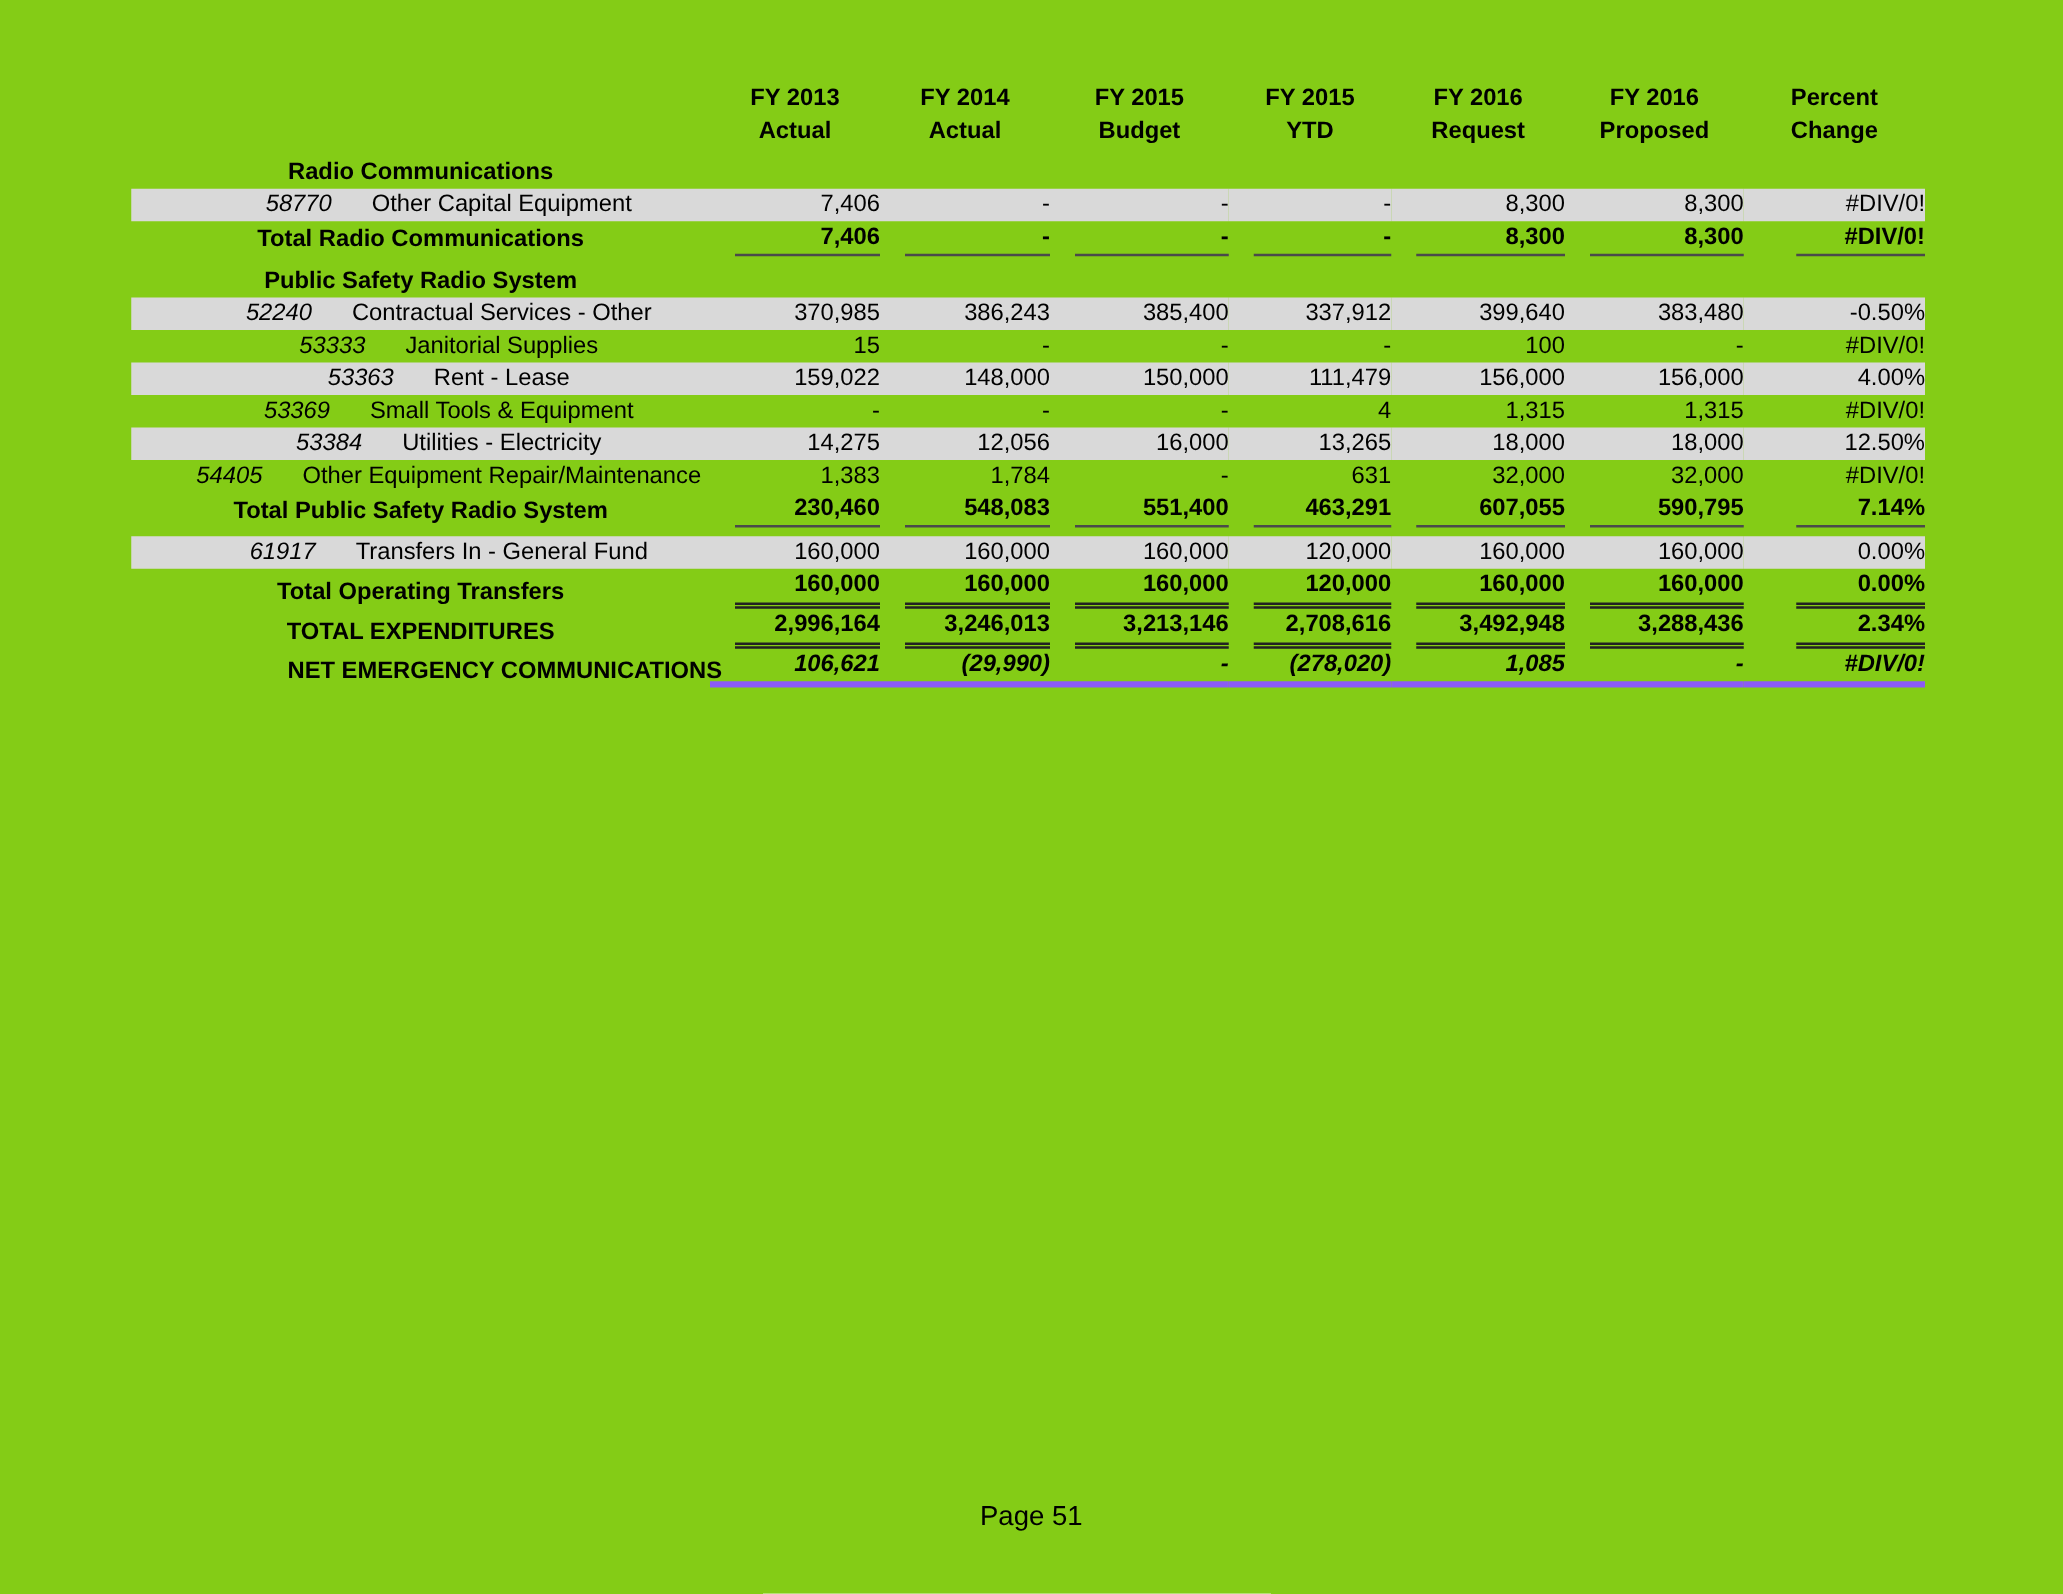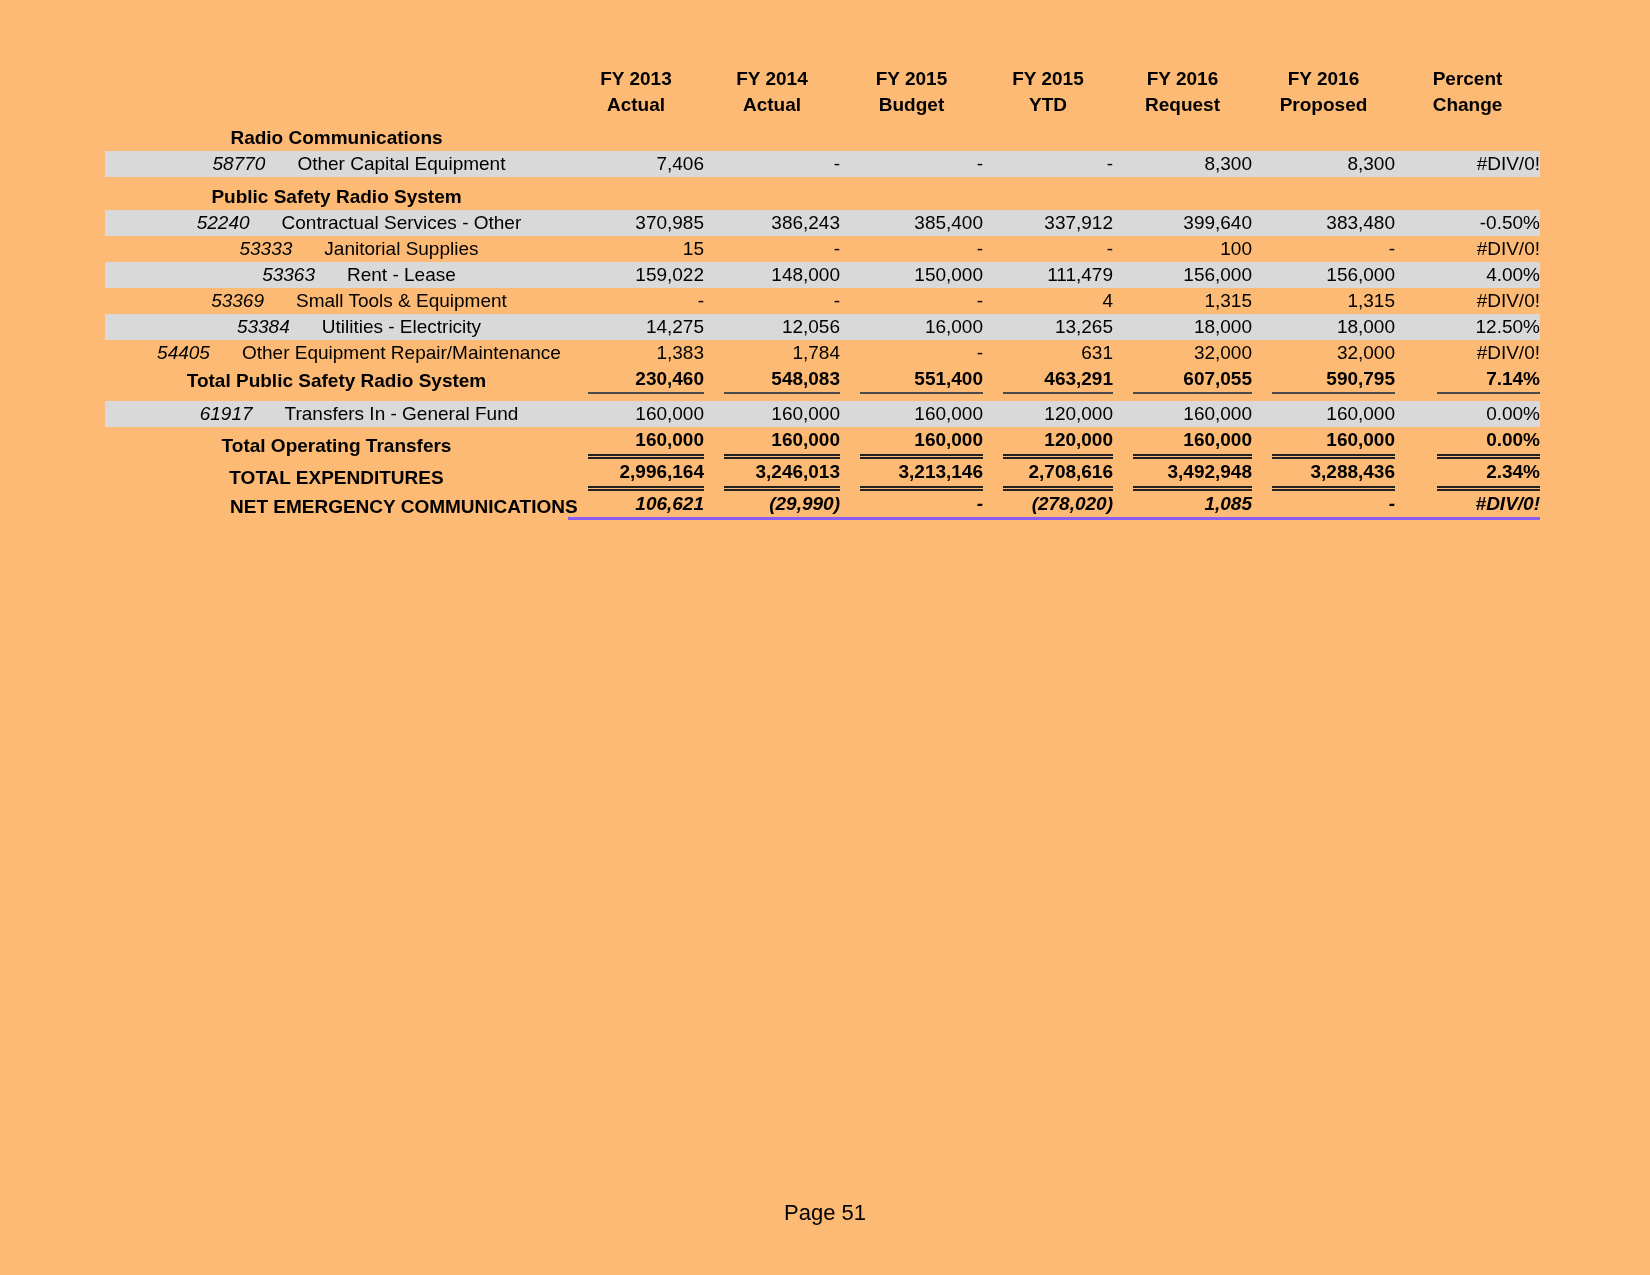--- a/index.html
+++ b/index.html
@@ -1,34 +1,34 @@
 <!DOCTYPE html>
 <html><head>
 <meta charset="utf-8">
 <style>
   html,body{margin:0;padding:0;background:#ffffff;}
-  .page{position:relative;width:1650px;height:1275px;background:#fdba74;overflow:hidden;
+  .page{position:relative;width:1650px;height:1275px;background:#84cc16;overflow:hidden;
         font-family:"Liberation Sans",sans-serif;color:#000;}
   table.budget{position:absolute;left:105px;top:66px;width:1435px;
         border-collapse:separate;border-spacing:0;table-layout:fixed;font-size:19px;}
   td{padding:0;height:26px;line-height:26px;vertical-align:bottom;white-space:nowrap;overflow:visible;}
   .hdr td{font-weight:700;text-align:center;padding-bottom:7px;}
   .hdr .hline{height:26px;line-height:26px;}
   .num{text-align:right;}
   .lbl{text-align:center;}
   .shade td{background:#d9d9d9;}
   .sec td.lbl{font-weight:700;}
   .code{font-style:italic;display:inline-block;margin-left:45px;}
   .nm{margin-left:32px;}
   .tot td{font-weight:700;}
   .u{display:block;margin-left:20px;border-bottom:2px solid #4a4a4a;}
   td:last-child .u{margin-left:42px;}
   .dbl .u{border-bottom:5px double #222222;padding-bottom:1px;}
   .net td{font-weight:700;}
-  .net td.num{font-style:italic;border-bottom:3px solid #8b5cf6;}
+  .net td.num{font-style:italic;border-bottom:5px solid #8b5cf6;}
   .net td.lbl{padding-left:125px;}
   .sp td{height:7px;line-height:7px;}
   .footer{position:absolute;top:1200px;left:0;width:1650px;text-align:center;font-size:22px;}
 </style>
 </head>
 <body>
 
 <div class="page">
   <table class="budget">
     <colgroup>
@@ -90,20 +90,44 @@
       <td class="lbl"><span class="code">58770</span><span class="nm">Other Capital Equipment</span></td>
       <td class="num">7,406</td>
       <td class="num">-</td>
       <td class="num">-</td>
       <td class="num">-</td>
       <td class="num">8,300</td>
       <td class="num">8,300</td>
       <td class="num">#DIV/0!</td>
     </tr>
 
+    <tr class="tot">
+      <td class="lbl">Total Radio Communications</td>
+      <td class="num">
+            <span class="u">7,406</span>
+          </td>
+      <td class="num">
+            <span class="u">-</span>
+          </td>
+      <td class="num">
+            <span class="u">-</span>
+          </td>
+      <td class="num">
+            <span class="u">-</span>
+          </td>
+      <td class="num">
+            <span class="u">8,300</span>
+          </td>
+      <td class="num">
+            <span class="u">8,300</span>
+          </td>
+      <td class="num">
+            <span class="u">#DIV/0!</span>
+          </td>
+    </tr>
 
     <tr class="sp">
           <td colspan="8"></td>
         </tr>
 
     <tr class="sec">
       <td class="lbl">Public Safety Radio System</td>
       <td class="num"></td>
           <td class="num"></td>
           <td class="num"></td>

